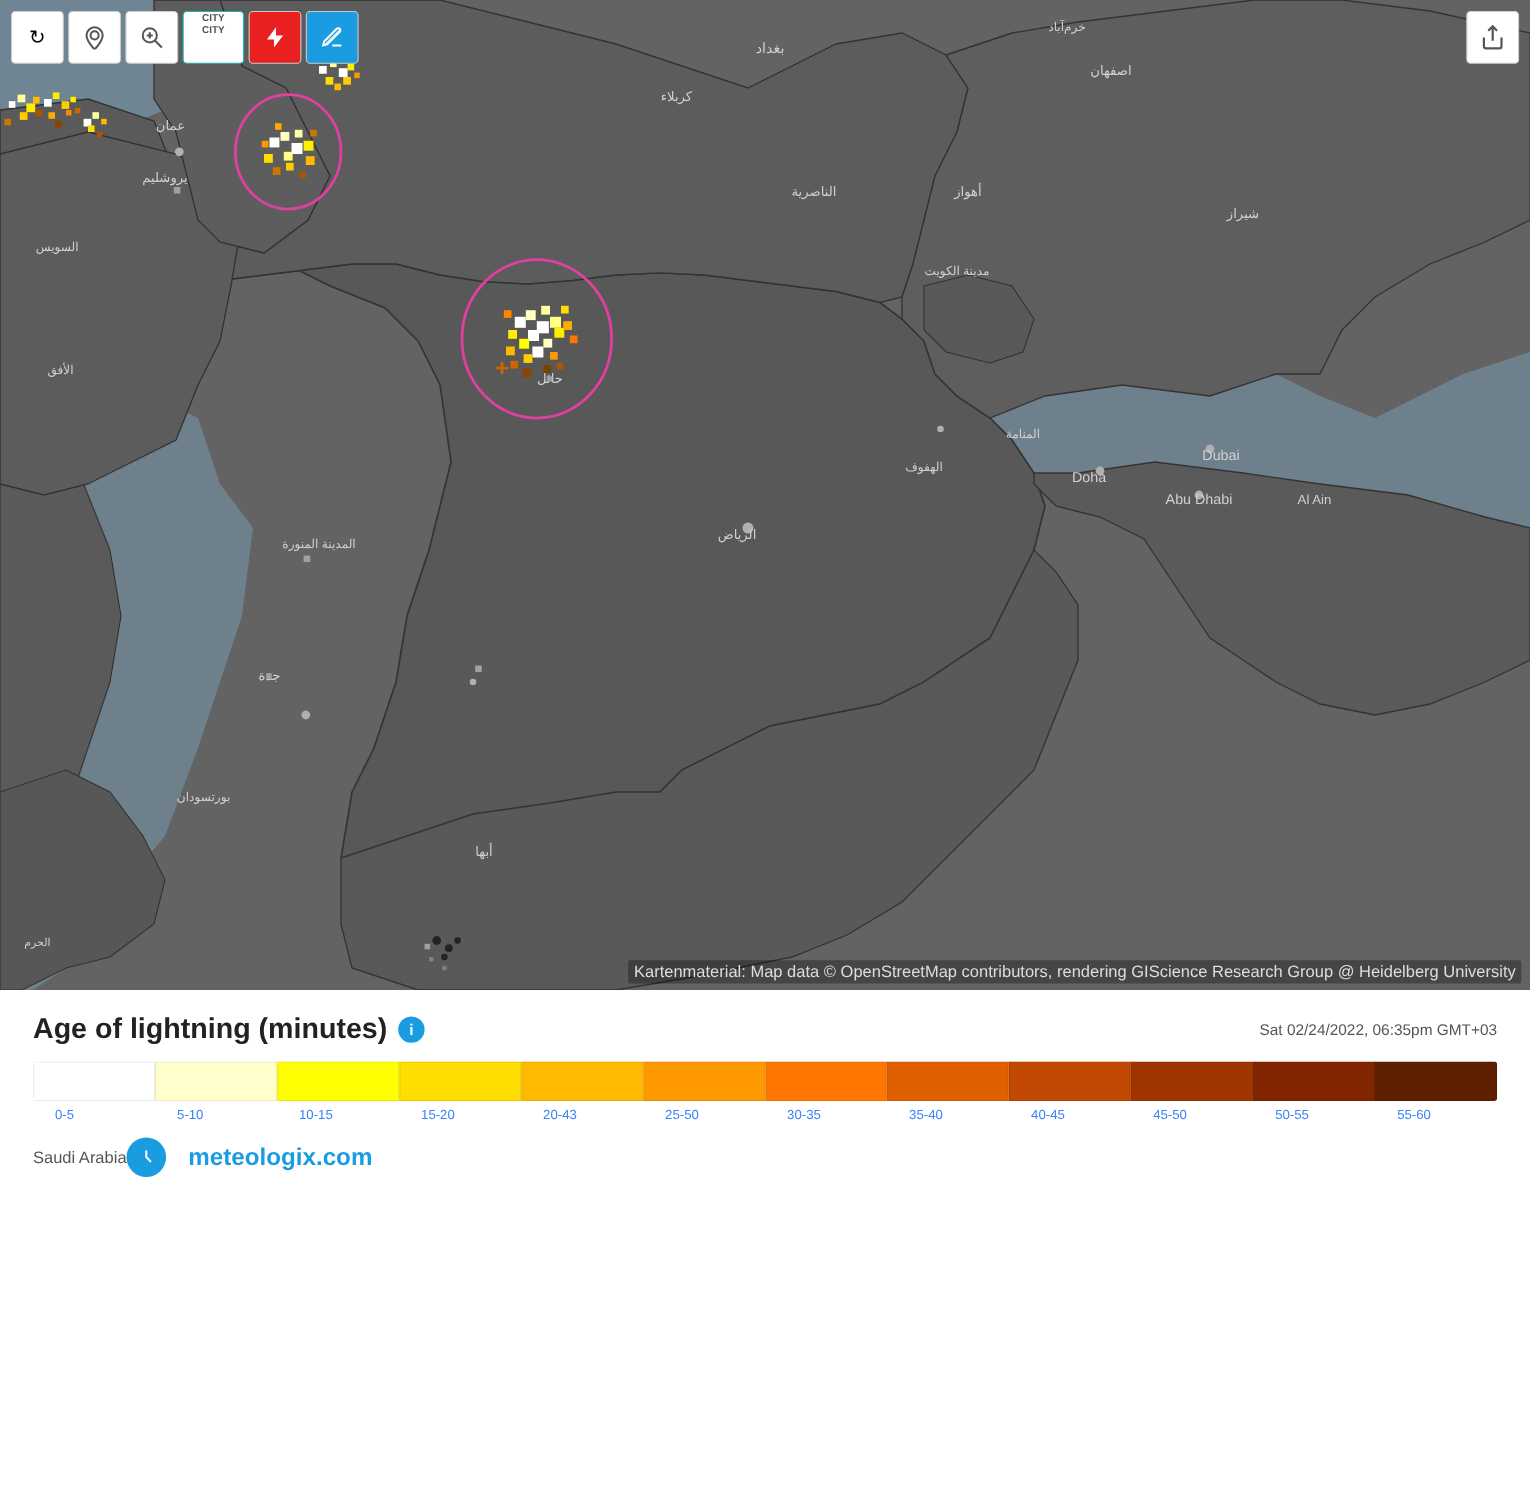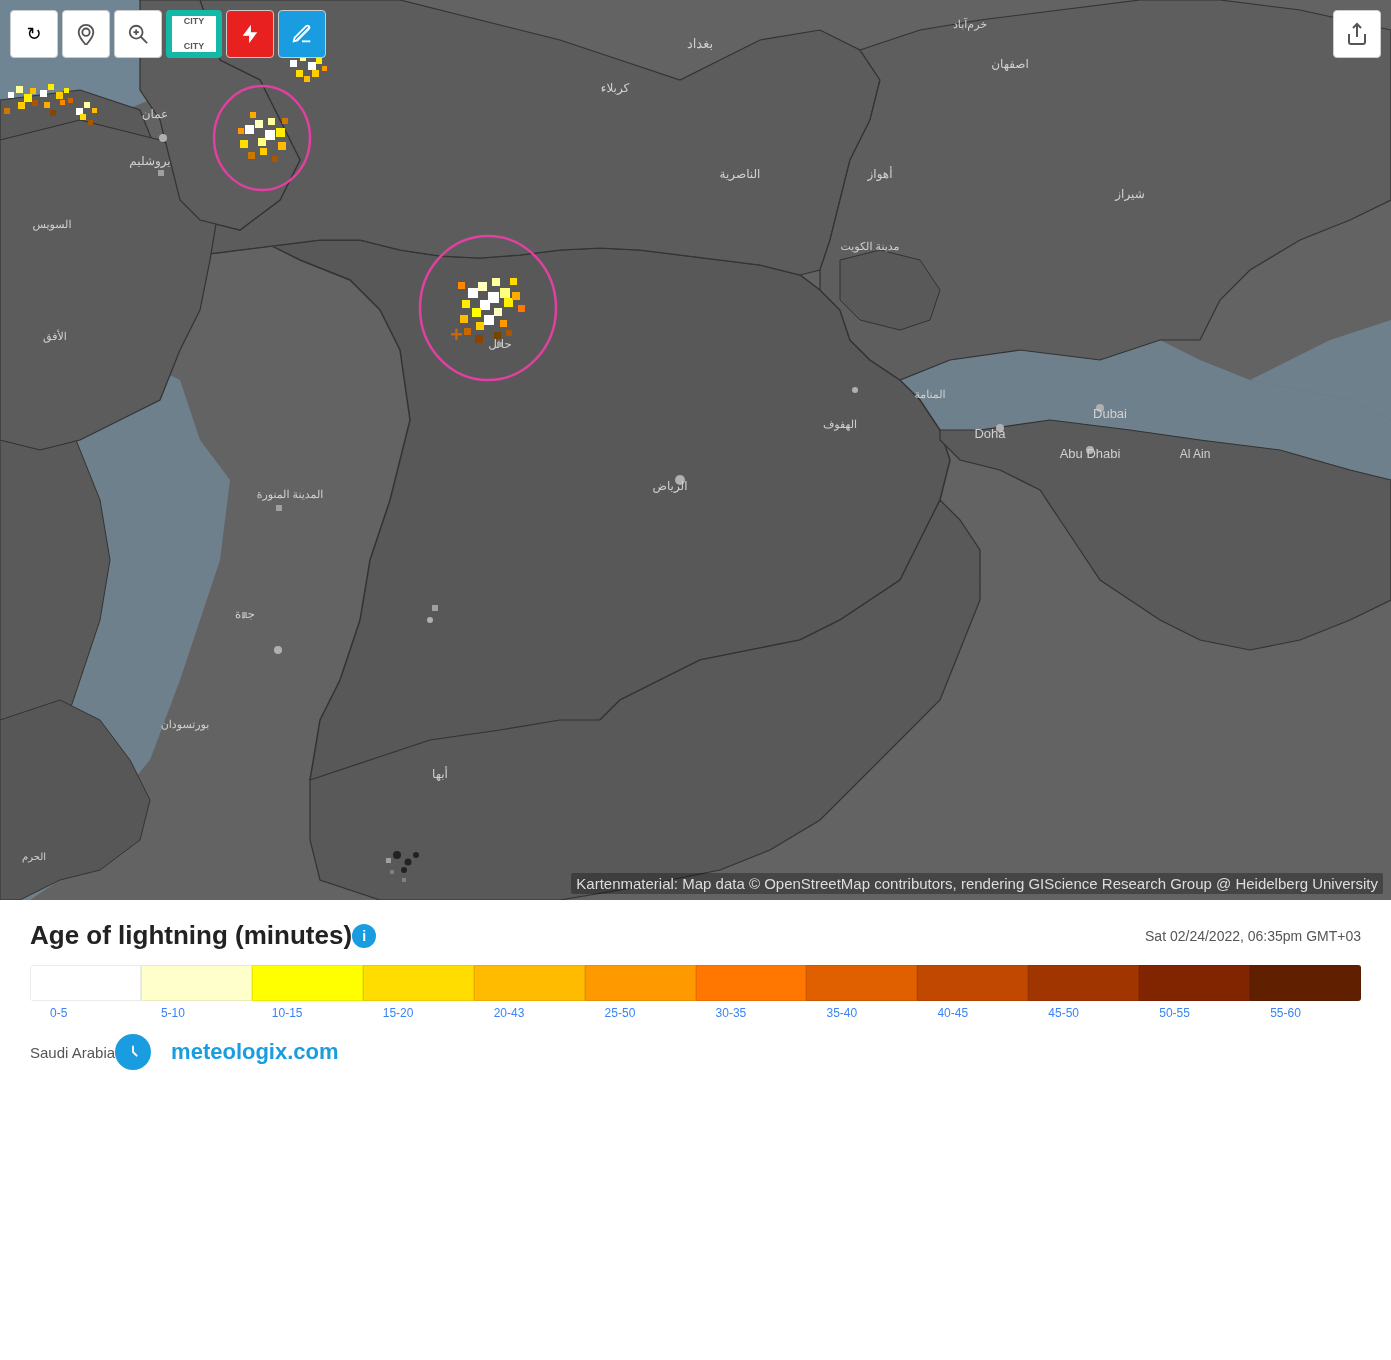--- a/index.html
+++ b/index.html
@@ -34,26 +34,26 @@
       justify-content: center;
       cursor: pointer;
       font-size: 18px;
     }
     .toolbar-btn.active-red { background: #e82020; color: #fff; }
     .toolbar-btn.active-blue { background: #1a9de0; color: #fff; }
     .toolbar-btn-city {
       width: 56px;
       height: 48px;
       background: #fff;
-      border: 6px solid #14b8a6;
+      border: 1px solid #14b8a6;
       border-radius: 4px;
       display: flex;
       flex-direction: column;
       align-items: center;
-      justify-content: space-between;
+      justify-content: flex-start;
       cursor: pointer;
       font-size: 9px;
       font-weight: bold;
       color: #555;
       line-height: 1.2;
     }
 
     .share-btn {
       position: absolute;
       top: 10px;
@@ -103,20 +103,21 @@
       justify-content: space-between;
       margin-bottom: 14px;
     }
 
     .legend-title {
       font-size: 26px;
       font-weight: bold;
       color: #222;
       display: flex;
       align-items: center;
+      gap: 10px;
     }
 
     .info-icon {
       width: 24px;
       height: 24px;
       background: #1a9de0;
       border-radius: 50%;
       color: #fff;
       font-size: 14px;
       font-weight: bold;

